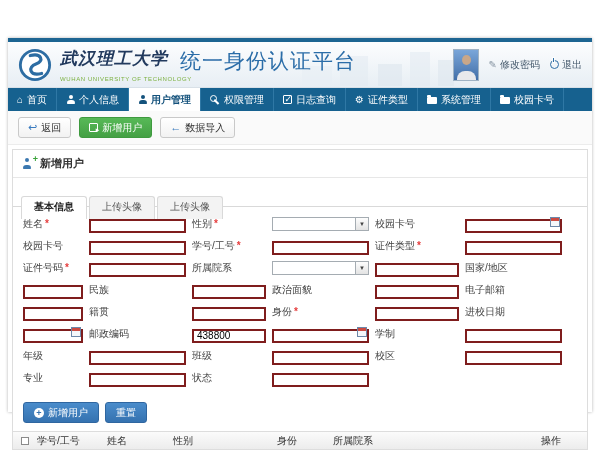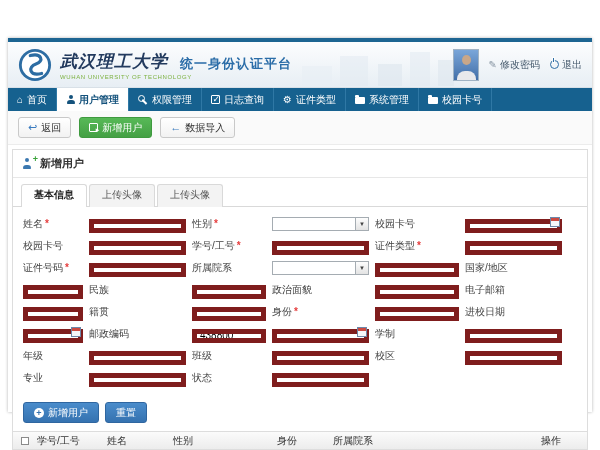--- a/index.html
+++ b/index.html
@@ -4,23 +4,23 @@
 <style>
   * { margin:0; padding:0; box-sizing:border-box; }
   html,body { width:600px; height:450px; background:#fff; font-family:"Liberation Sans","DejaVu Sans",sans-serif; }
   .app { position:absolute; left:8px; top:38px; width:584px; height:374px; background:#fff; box-shadow:0 0 3px rgba(0,0,0,.3); }
   .strip { height:4px; background:#1d6592; }
 
   
   .header { height:46px; background:linear-gradient(#fcfdfe,#e7eef4); border-bottom:1px solid #d8e0e7; display:flex; align-items:center; padding:0 10px; position:relative; }
   .logo { width:34px; height:34px; flex:0 0 auto; }
   .titles { margin-left:8px; position:relative; z-index:2; }
-  .cn-row { display:flex; align-items:flex-end; gap:12px; }
+  .cn-row { display:flex; align-items:flex-start; gap:12px; }
   .uni { font-size:17px; font-weight:bold; font-style:italic; color:#223a5e; font-family:"DejaVu Serif","Liberation Serif",serif; letter-spacing:1px; }
-  .platform { font-size:13px; font-weight:bold; color:#2b6da8; letter-spacing:1px; }
+  .platform { font-size:21px; font-weight:normal; color:#2b6da8; letter-spacing:1px; }
   .uni-en { font-size:6px; color:#7cb13f; letter-spacing:.6px; margin-top:1px; }
   .city { position:absolute; right:120px; top:8px; width:190px; height:36px; opacity:.55; background:
       linear-gradient(#dde6ee,#dde6ee) 156px 10px/16px 26px no-repeat,
       linear-gradient(#e3ebf2,#e3ebf2) 128px 2px/20px 34px no-repeat,
       linear-gradient(#dde6ee,#dde6ee) 96px 14px/24px 22px no-repeat,
       linear-gradient(#e3ebf2,#e3ebf2) 58px 6px/28px 30px no-repeat,
       linear-gradient(#e8eff5,#e8eff5) 20px 16px/30px 20px no-repeat; }
   .userbar { margin-left:auto; display:flex; align-items:center; gap:10px; position:relative; z-index:3; }
   .avatar { width:26px; height:32px; border:1px solid #9fb2c4; background:linear-gradient(#7aa6d9,#436fa8); position:relative; overflow:hidden; }
   .avatar::before { content:""; position:absolute; top:5px; left:8px; width:9px; height:10px; border-radius:50%; background:#c9a789; }
@@ -39,28 +39,28 @@
   .toolbar { height:34px; display:flex; align-items:center; gap:8px; padding:0 10px; background:#fafafa; border-bottom:1px solid #ececec; }
   .btn { display:inline-flex; align-items:center; gap:4px; font-size:10px; height:21px; padding:0 9px; border-radius:3px; border:1px solid #c9c9c9; background:linear-gradient(#fff,#f2f2f2); color:#333; cursor:pointer; font-family:inherit; }
   .btn .arr { color:#3a7bbf; font-size:11px; line-height:1; }
   .btn-green { background:linear-gradient(#57b957,#44a044); border-color:#3f9a3f; color:#fff; }
 
   
   .card { margin:4px 4px 0; border:1px solid #ddd; background:#fff; }
   .sec-title { display:flex; align-items:center; gap:7px; padding:6px 9px; border-bottom:1px solid #e7e7e7; font-size:11px; font-weight:bold; color:#333; }
 
   .tabs { display:flex; gap:2px; padding:5px 8px 0; border-bottom:1px solid #d9d9d9; }
-  .tab { font-size:10px; padding:3px 12px 4px; border:1px solid #d9d9d9; border-bottom:none; border-radius:3px 3px 0 0; background:#f3f3f3; color:#555; cursor:pointer; position:relative; top:1px; }
+  .tab { font-size:10px; padding:3px 12px 4px; border:1px solid #d9d9d9; border-bottom:none; border-radius:3px 3px 0 0; background:#f3f3f3; color:#555; cursor:pointer; position:relative; top:13px; }
   .tab.active { background:#fff; color:#222; font-weight:bold; padding-bottom:5px; }
 
   
   .form { display:grid; grid-template-columns:60px 97px 74px 97px 84px 97px; column-gap:6px; row-gap:4px; padding:8px 10px; align-items:center; }
   .flabel { font-size:10px; color:#444; white-space:nowrap; }
   .star { color:#e53b3b; margin-left:2px; font-weight:bold; }
-  .txt { width:100%; height:14px; border:5px solid #7f1d1d; font-size:10px; padding:0 3px; background:#fff; font-family:inherit; }
+  .txt { width:100%; height:14px; border:2px solid #7f1d1d; font-size:10px; padding:0 3px; background:#fff; font-family:inherit; }
   .sel { display:flex; height:14px; border:1px solid #a5acb2; background:#fff; cursor:pointer; }
   .sel .selval { flex:1; }
   .sel .arrowbox { width:13px; border-left:1px solid #a5acb2; background:linear-gradient(#fdfdfd,#e3e3e3); display:flex; align-items:center; justify-content:center; font-size:6px; color:#444; }
   .datewrap { position:relative; }
   .datewrap .txt { padding-right:14px; }
   .cal { position:absolute; right:2px; top:2px; width:10px; height:10px; border:1px solid #6d87a8; background:linear-gradient(#cc4a41 0 3px,#f4f7fa 3px); cursor:pointer; }
 
   
   .actions { display:flex; gap:6px; padding:7px 10px 8px; }
   .btn-blue { display:inline-flex; align-items:center; gap:4px; font-size:10px; height:21px; padding:0 10px; border-radius:3px; border:1px solid #2f66a0; background:linear-gradient(#4a8ccb,#3572b0); color:#fff; cursor:pointer; font-family:inherit; }
@@ -122,20 +122,24 @@
         <span>退出</span>
       </div>
     </div>
   </div>
 
   <div class="nav">
       <div class="nav-item">
         <span class="gi">⌂</span>
         <span>首页</span>
       </div>
+      <div class="nav-item">
+        <span class="icn icn-user"></span>
+        <span>个人信息</span>
+      </div>
       <div class="nav-item active">
         <span class="icn icn-user"></span>
         <span>用户管理</span>
       </div>
       <div class="nav-item">
         <span class="icn icn-key"></span>
         <span>权限管理</span>
       </div>
       <div class="nav-item">
         <span class="icn icn-log"></span>

